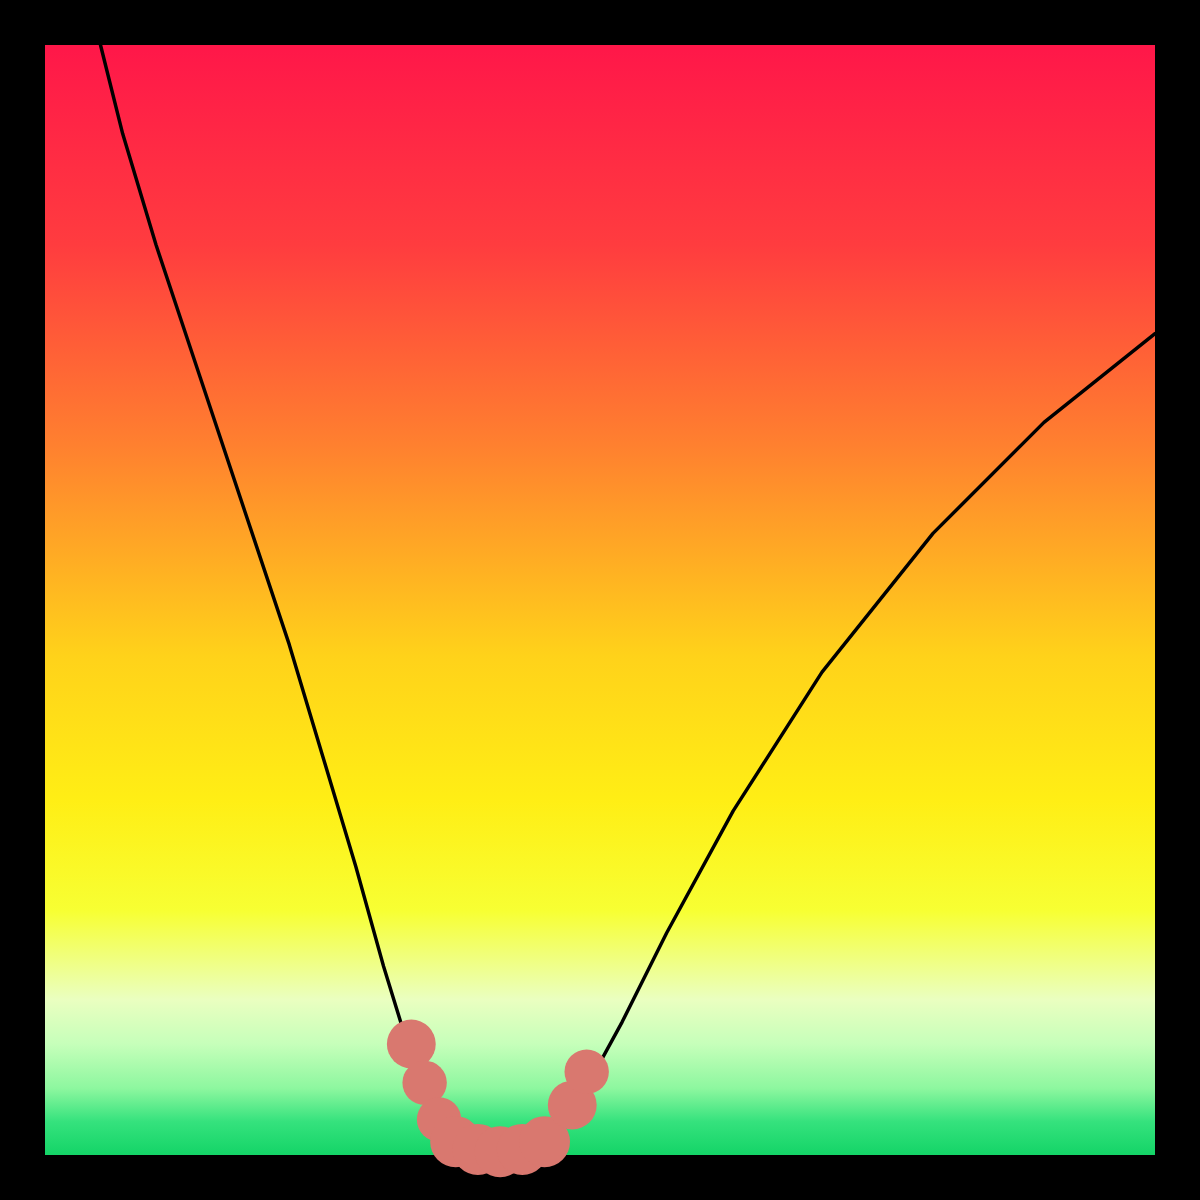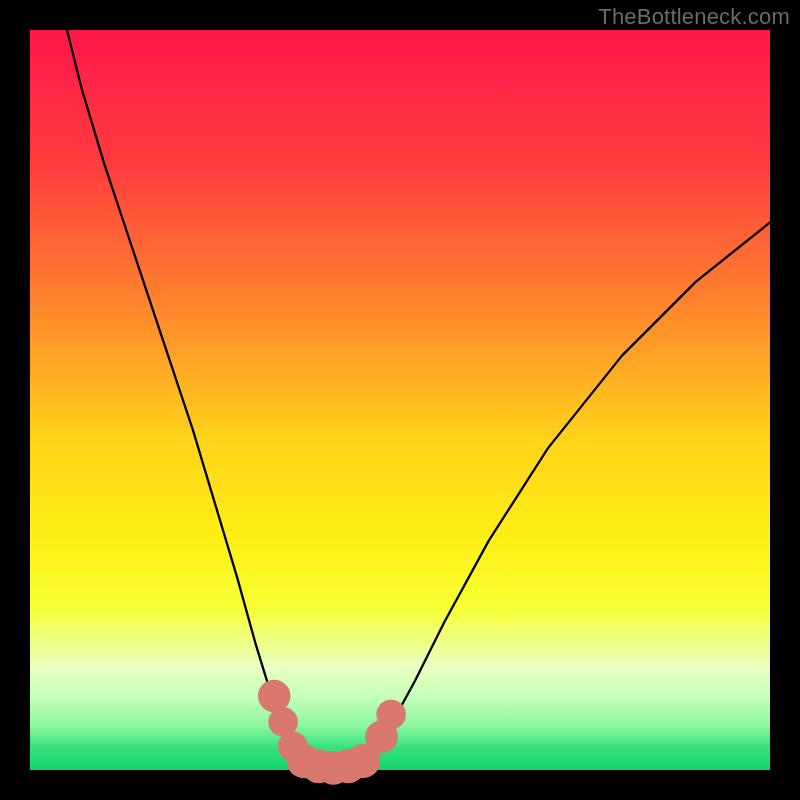--- a/index.html
+++ b/index.html
@@ -27,21 +27,20 @@
     z-index: 30;
   }
   svg {
     display: block;
   }
 </style>
 </head>
 <body>
 
 <div class="frame">
-  <div class="watermark">TheBottleneck.com</div>
 
   <svg id="chart-svg" width="800" height="800" viewBox="0 0 800 800">
     <defs>
       <linearGradient id="bg-grad" x1="0" y1="0" x2="0" y2="1">
           <stop offset="0%" stop-color="#ff1749"></stop>
           <stop offset="18%" stop-color="#ff3c3f"></stop>
           <stop offset="36%" stop-color="#ff802f"></stop>
           <stop offset="55.00000000000001%" stop-color="#ffd21a"></stop>
           <stop offset="68%" stop-color="#ffee15"></stop>
           <stop offset="78%" stop-color="#f7ff33"></stop>

